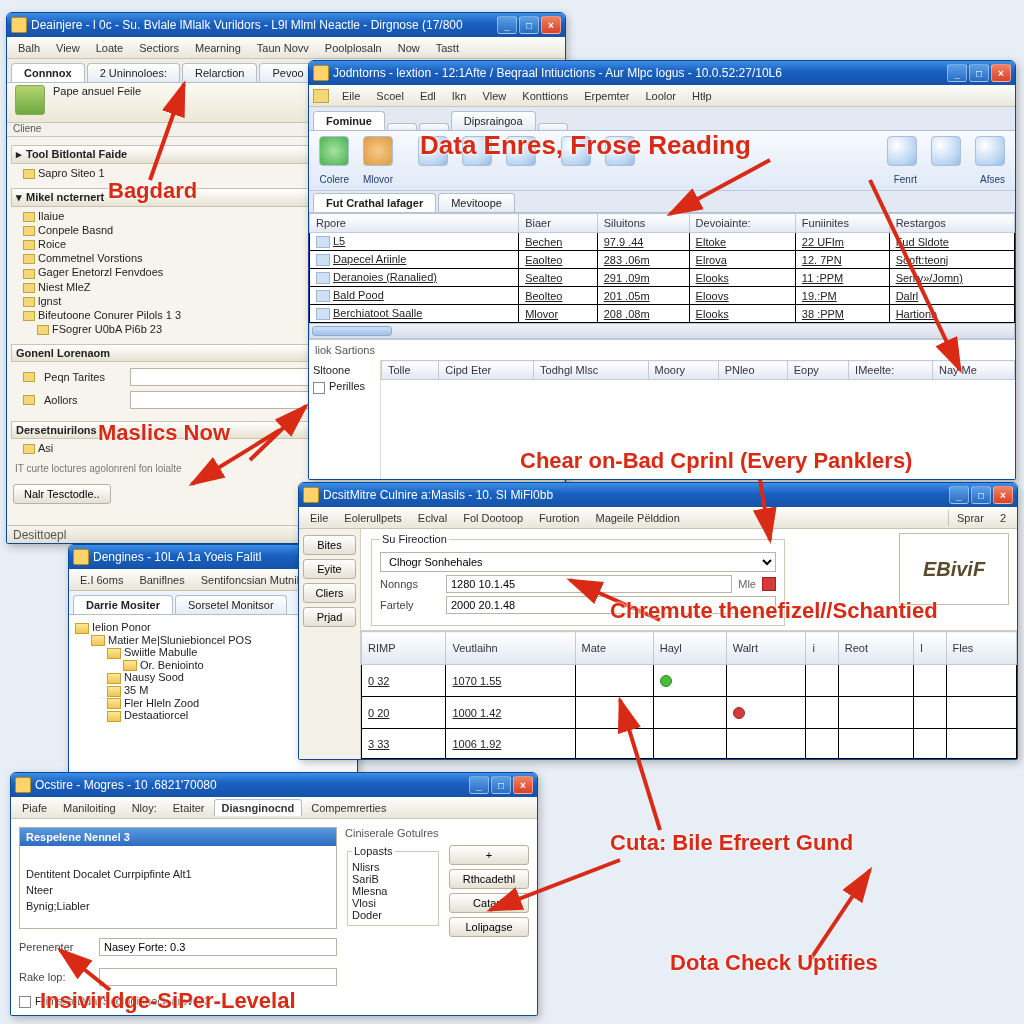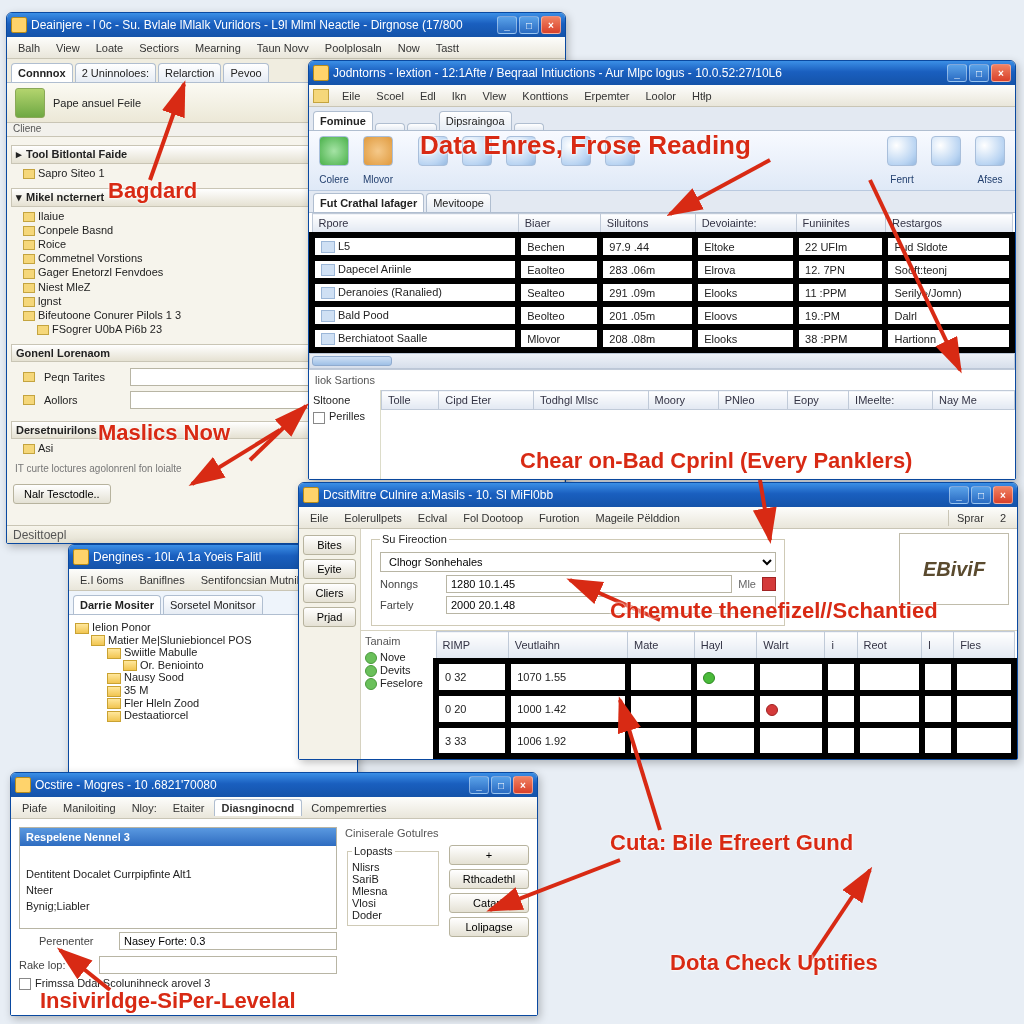--- a/index.html
+++ b/index.html
@@ -7,34 +7,34 @@
   .window { position: absolute; background: #f2f1ec; border: 1px solid #0a49a0; border-radius: 6px 6px 2px 2px; box-shadow: 2px 3px 8px rgba(0,0,0,.25); display: flex; flex-direction: column; }
   .titlebar { height: 24px; background: linear-gradient(to bottom,#3b8fe6 0%,#1a5fbf 45%,#1453a9 100%); color:#fff; display:flex; align-items:center; padding:0 4px; border-radius:5px 5px 0 0; font-size:12px; }
   .titlebar .ticon { width:16px;height:16px;background:#ffd36b;border:1px solid #b78c1a;border-radius:2px;margin-right:4px;flex:none; }
   .titlebar .ttext { flex:1; white-space:nowrap; overflow:hidden; }
   .winbtns { display:flex; gap:2px; }
   .winbtn { width:20px;height:18px;border:1px solid #fff6;border-radius:3px;display:flex;align-items:center;justify-content:center;color:#fff;font-size:10px;font-weight:bold;background:linear-gradient(#5aa2e8,#2a6bc2); cursor:pointer;}
   .winbtn.close{ background:linear-gradient(#f08262,#d9412a); }
   .menubar { height:22px; background:linear-gradient(#fdfdfb,#e9e6da); border-bottom:1px solid #c9c5b5; display:flex;align-items:center;padding:0 4px;gap:2px; }
   .menubar span { padding:2px 7px; color:#333; cursor:default; }
   .toolbar { height:60px; background:linear-gradient(#f8faff,#dfe9f7); border-bottom:1px solid #b9c9df; display:flex;align-items:center;padding:2px 6px;gap:6px; }
-  .toolbar .tbtn { display:flex;flex-direction:column;align-items:center;gap:8px;font-size:10px;color:#23406f;cursor:pointer;padding:2px 4px; }
+  .toolbar .tbtn { display:flex;flex-direction:column;align-items:flex-end;gap:8px;font-size:10px;color:#23406f;cursor:pointer;padding:2px 4px; }
   .toolbar .tbtn .tic { width:30px;height:30px;border-radius:4px;background:radial-gradient(circle at 30% 30%,#fff,#b9d4f2 70%,#96b9e0);border:1px solid #a9bfdb; }
   .tabs { height:24px; display:flex; align-items:flex-end; padding:0 4px; background:#e3e9f2;border-bottom:1px solid #b0bed0; gap:2px;}
-  .tab { padding:3px 6px; background:linear-gradient(#fff,#e6ecf4); border:1px solid #b0bed0; border-bottom:none; border-radius:4px 4px 0 0; font-size:11px; cursor:pointer; }
+  .tab { padding:3px 12px; background:linear-gradient(#fff,#e6ecf4); border:1px solid #b0bed0; border-bottom:none; border-radius:4px 4px 0 0; font-size:11px; cursor:pointer; }
   .tab.active{ background:#fff; font-weight:bold; }
   .body { flex:1; background:#fff; overflow:hidden; display:flex; }
   .sidepanel { width:220px; background:#f6f4ec; border-right:1px solid #c9c5b5; padding:4px; overflow:auto; font-size:11px;}
   .panelhdr { background:linear-gradient(#fff,#e5e1d2); border:1px solid #c9c5b5; padding:2px 4px; font-weight:bold; margin-top:4px;}
   .tree { padding:2px 4px 4px 12px; }
   .tree div { padding:1px 0; white-space:nowrap; }
   .tree .ico{display:inline-block;width:12px;height:10px;background:#f5d77a;border:1px solid #c4a43f;margin-right:3px;vertical-align:middle;}
   .grid { width:100%; border-collapse:collapse; font-size:11px;}
   .grid th { background:linear-gradient(#fff,#e2e8f2); border:1px solid #c0cad8; padding:3px 6px; text-align:left; font-weight:normal; color:#334; }
-  .grid td { border:6px solid #000000; padding:2px 6px; white-space:nowrap; }
+  .grid td { border:1px solid #000000; padding:2px 6px; white-space:nowrap;text-decoration:underline; }
   .grid td .ric{display:inline-block;width:14px;height:12px;background:#cfe0f4;border:1px solid #9cb7d8;margin-right:3px;vertical-align:middle;}
   .btn { background:linear-gradient(#fff,#e4e1d4); border:1px solid #b7b39e; padding:3px 10px; border-radius:3px; cursor:pointer; font-size:11px;}
   .fieldrow{display:flex;align-items:center;gap:6px;margin:3px 0;}
   .fieldrow label{width:60px;color:#444;}
   .fieldrow input, .fieldrow select{flex:1;border:1px solid #b8b5a4;padding:2px 4px;font-size:11px;background:#fff;}
   .statusbar{height:18px;background:linear-gradient(#f7f5ec,#e3e0d1);border-top:1px solid #c9c5b5;font-size:12px;padding:2px 6px;color:#555;}
   .listheader{background:linear-gradient(#5a99e0,#2e6cc0);color:#fff;padding:3px 6px;font-weight:bold;}
   .listbox{border:1px solid #b8b5a4;background:#fff;}
   .annot { position:absolute; color:#d82a14; font-weight:bold; font-size:22px; text-shadow:0 0 2px #fff,0 0 3px #fff; pointer-events:none; white-space:nowrap; font-family:Arial,sans-serif;}
   svg.arrow{position:absolute;pointer-events:none;overflow:visible;}
@@ -72,21 +72,21 @@
     <span>Poolplosaln</span>
     <span>Now</span>
     <span>Tastt</span>
   </div>
   <div class="tabs" style="background:#f0ede0;">
     <div class="tab active">Connnox</div>
     <div class="tab">2 Uninnoloes:</div>
     <div class="tab">Relarction</div>
     <div class="tab">Pevoo</div>
   </div>
-  <div style="height:40px;background:linear-gradient(#fbfaf3,#ece8d7);border-bottom:1px solid #c9c5b5;display:flex;align-items:center;padding:2px 8px;gap:8px;">
+  <div style="height:40px;background:linear-gradient(#fbfaf3,#ece8d7);border-bottom:1px solid #c9c5b5;display:flex;align-items:flex-start;padding:2px 8px;gap:8px;">
     <div style="width:30px;height:30px;background:linear-gradient(#b3d46e,#6fa843);border:1px solid #8aa857;border-radius:3px;"></div>
     <div style="display:flex;flex-direction:column;">
       <span>Pape ansuel Feile</span>
     </div>
   </div>
   <div style="padding:0 6px 2px;font-size:10px;color:#555;border-bottom:1px solid #c9c5b5;">Cliene</div>
   <div class="body">
     <div class="sidepanel" style="width:100%;">
       <div class="panelhdr"><span style="display:inline-block;width:10px;">▸</span><span>Tool Bitlontal Faide</span></div>
       <div class="tree">
@@ -360,26 +360,20 @@
             </div>
           <div class="fieldrow">
               <label>Fartely</label>
               <input value="2000 20.1.48" style="">
             </div>
         </fieldset>
         <div style="width:100px;"></div>
         <div class="brandbox" style="width:110px;height:72px;">EBiviF</div>
       </div>
       <div style="flex:1;display:flex;border-top:1px solid #d6d2c0;">
-        <div style="width:72px;padding:4px;">
-          <div style="color:#555;margin-bottom:4px;">Tanaim</div>
-          <div><span class="tick"></span><span>Nove</span></div>
-          <div><span class="tick"></span><span>Devits</span></div>
-          <div><span class="tick"></span><span>Feselore</span></div>
-        </div>
         <table class="grid" style="flex:1;">
           <tbody>
               <tr>
             <th>RIMP</th>
             <th>Veutlaihn</th>
             <th>Mate</th>
             <th>Hayl</th>
             <th>Walrt</th>
             <th>i</th>
             <th>Reot</th>
@@ -438,30 +432,30 @@
   </div>
   <div class="menubar">
     <span>Piafe</span>
     <span>Maniloiting</span>
     <span>Nloy:</span>
     <span>Etaiter</span>
     <span class="tab active" style="border-radius:3px 3px 0 0;">Diasnginocnd</span>
     <span>Compemrerties</span>
   </div>
   <div class="body" style="padding:8px;gap:8px;">
-    <div style="flex:1;display:flex;flex-direction:column;gap:0;">
+    <div style="flex:1;display:flex;flex-direction:column;gap:6px;">
       <div class="listbox">
         <div class="listheader">Respelene Nennel 3</div>
         <div style="padding:2px 6px;margin-top:20px;">Dentitent Docalet Currpipfinte Alt1</div>
         <div style="padding:2px 6px;">Nteer</div>
         <div style="padding:2px 6px;">Bynig;Liabler</div>
         <div style="padding:2px 6px;height:14px;"></div>
       </div>
       <div class="fieldrow">
-          <label style="width:74px;margin-left:20px;">Perenenter</label>
+          <label style="width:74px;">Perenenter</label>
           <input value="Nasey Forte: 0.3" style="">
         </div>
       <div class="fieldrow">
           <label style="width:74px;">Rake lop:</label>
           <input value="" style="">
         </div>
       <div><span class="chk"></span><span>Frimssa Ddal Scolunihneck arovel  3</span></div>
     </div>
     <div style="width:96px;">
       <div style="color:#555;margin-bottom:6px;">Ciniserale Gotulres</div>

